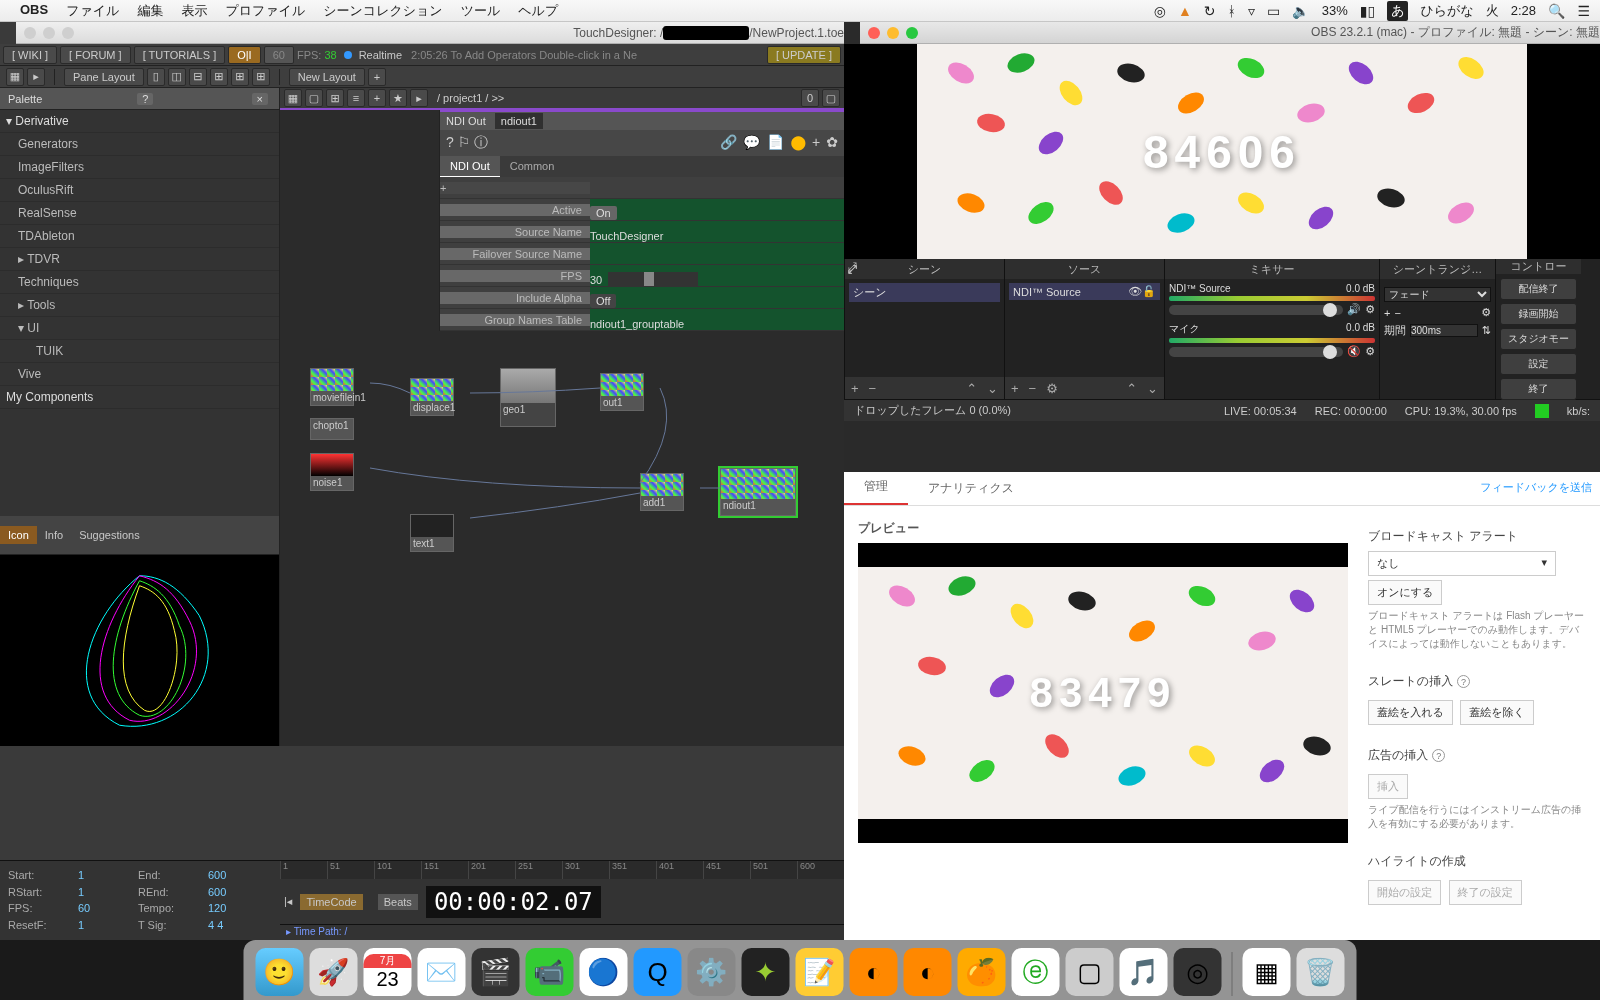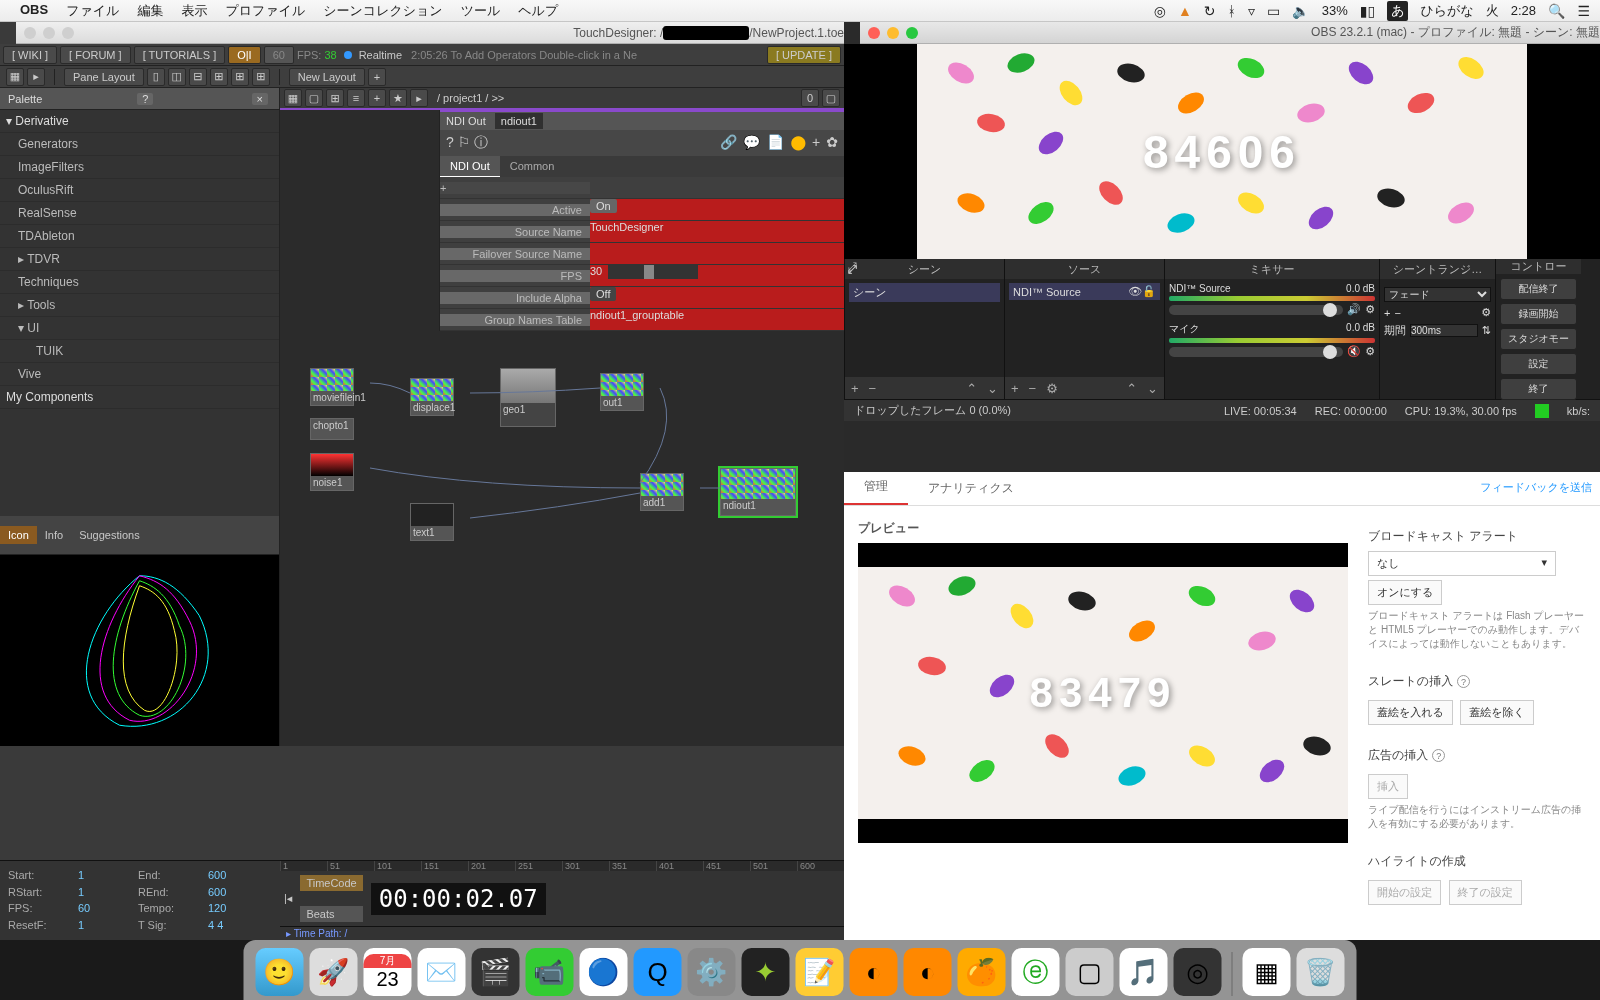--- a/index.html
+++ b/index.html
@@ -47,21 +47,21 @@
 .param-panel { position:absolute; top:22px; right:0; width:405px; background:#3f3f3f; border-left:1px solid #222; }
 .param-head { background:#555; padding:3px 6px; color:#ddd; border-top:2px solid #8a4acc;}
 .param-head .opname { background:#303030; padding:2px 6px; margin-left:6px;}
 .param-iconrow { display:flex; justify-content:flex-end; gap:6px; padding:4px 6px; background:#474747; font-size:14px; color:#ccc;}
 .param-tabs { display:flex; background:#3a3a3a; font-size:11px;}
 .param-tabs span { padding:4px 10px; color:#aaa;}
 .param-tabs span.active { background:#555; color:#fff; border-bottom:1px solid #fff;}
 .param-rows { font-size:11px;}
 .prow { display:flex; align-items:center; height:22px; border-bottom:1px solid #333;}
 .prow .lab { width:150px; text-align:right; padding-right:8px; color:#bbb; background:#686868;}
-.prow .val { flex:1; padding:0 0; color:#ddd; background:#b91c1c; height:100%; display:flex; align-items:flex-start;}
+.prow .val { flex:1; padding:0 0; color:#ddd; background:#14532d; height:100%; display:flex; align-items:flex-end;}
 .prow .slider { flex:0 0 90px; background:#333; height:14px; position:relative; margin-left:6px;}
 .prow .slider i { position:absolute; left:40%; width:10px; height:14px; background:#888;}
 .prow .btn { background:#666; padding:1px 6px; border-radius:2px;}
 .node-canvas { position:absolute; top:200px; left:0; right:0; bottom:0; }
 .node { position:absolute; width:44px; height:38px; border:1px solid #666; background:#555; font-size:10px; }
 .node .thumb { height:22px; background:linear-gradient(45deg,#f44,#4f4,#44f,#ff4); background-size:8px 8px;}
 .node .lab { padding:1px 2px; color:#ccc; font-size:10px; }
 .node.sel { outline:2px solid #3c3;}
 
 
@@ -328,21 +328,21 @@
             <div class="thumb"></div>
             <div class="lab">out1</div>
           </div>
         <div class="node" style="left:30px;top:130px;height:22px">
             <div class="lab">chopto1</div>
           </div>
         <div class="node" style="left:30px;top:165px">
             <div class="thumb" style="background:linear-gradient(#f33,#000)"></div>
             <div class="lab">noise1</div>
           </div>
-        <div class="node" style="left:130px;top:215px">
+        <div class="node" style="left:130px;top:226px">
             <div class="thumb" style="background:#222"></div>
             <div class="lab">text1</div>
           </div>
         <div class="node" style="left:360px;top:185px">
             <div class="thumb"></div>
             <div class="lab">add1</div>
           </div>
         <div class="node sel" style="left:440px;top:180px;width:76px;height:48px">
             <div class="thumb" style="height:30px"></div>
             <div class="lab">ndiout1</div>
@@ -388,21 +388,21 @@
           <span>251</span>
           <span>301</span>
           <span>351</span>
           <span>401</span>
           <span>451</span>
           <span>501</span>
           <span>600</span>
       </div>
       <div class="tl-time">
         <span>|◂</span>
-        <div style="display:flex;flex-direction:column;gap:15px">
+        <div style="display:flex;flex-direction:row;gap:15px">
           <span class="tc">TimeCode</span>
           <span class="tc" style="background:#555">Beats</span>
         </div>
         <span class="big">00:00:02.07</span>
       </div>
       <div style="height:16px;border-top:1px solid #111;padding:1px 6px;color:#79f;font-size:10px">▸ <span>Time Path: /</span></div>
     </div>
   </div>
 </div>
 

